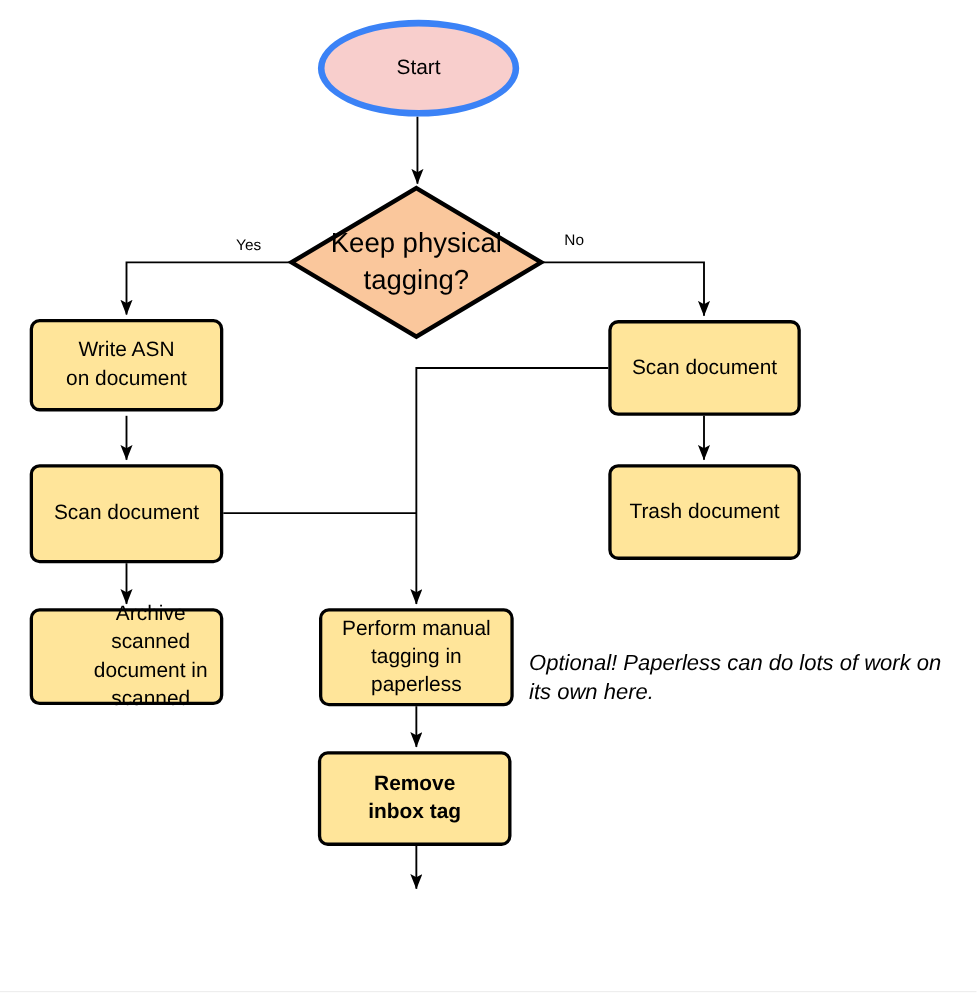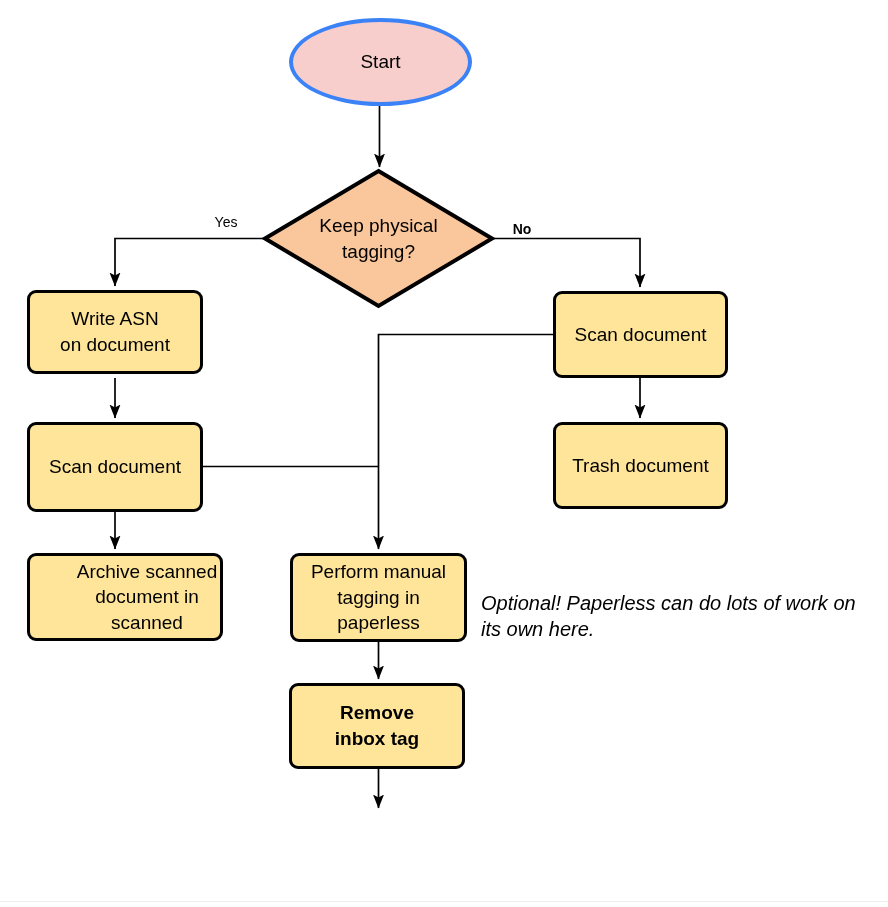--- a/index.html
+++ b/index.html
@@ -33,31 +33,31 @@
     color: #000000;
   }
   .node span { display: block; }
   .process {
     background: #ffe59a;
     border: 3px solid #000000;
     border-radius: 9px;
   }
   .terminator {
     background: #f8cecc;
-    border: 4px solid #3b82f6;
+    border: 6px solid #3b82f6;
     border-radius: 50%;
   }
   .decision-label {
     position: absolute;
     display: flex;
     flex-direction: column;
     align-items: center;
     justify-content: center;
     text-align: center;
-    font-size: 19px;
+    font-size: 25px;
     line-height: 1.35;
     color: #000000;
   }
   .edge-label {
     position: absolute;
     font-size: 14px;
     line-height: 22px;
     color: #000000;
     text-align: center;
   }
@@ -109,32 +109,32 @@
   <div class="node terminator" style="left:289px; top:18px; width:183px; height:88px;">
     <span>Start</span>
   </div>
 
   <div class="decision-label" style="left:286px; top:211px; width:185px; height:55px;">
     <span>Keep physical</span>
     <span>tagging?</span>
   </div>
 
   <div class="edge-label" style="left:198px; top:211px; width:56px;">Yes</div>
-  <div class="edge-label" style="left:494px; top:218px; width:56px;font-weight:bold;">No</div>
+  <div class="edge-label" style="left:494px; top:207px; width:56px;">No</div>
 
   <div class="node process" style="left:27px; top:290px; width:176px; height:84px;">
     <span>Write ASN</span>
     <span>on document</span>
   </div>
 
   <div class="node process" style="left:27px; top:422px; width:176px; height:90px;">
     <span>Scan document</span>
   </div>
 
-  <div class="node process" style="left:27px; top:553px; width:196px; height:88px;padding-left:44px;">
+  <div class="node process" style="left:27px; top:553px; width:176px; height:88px;padding-left:44px;">
     <span>Archive scanned</span>
     <span>document in</span>
     <span>scanned</span>
   </div>
 
   <div class="node process" style="left:553px; top:291px; width:175px; height:87px;">
     <span>Scan document</span>
   </div>
 
   <div class="node process" style="left:290px; top:553px; width:177px; height:89px;">

